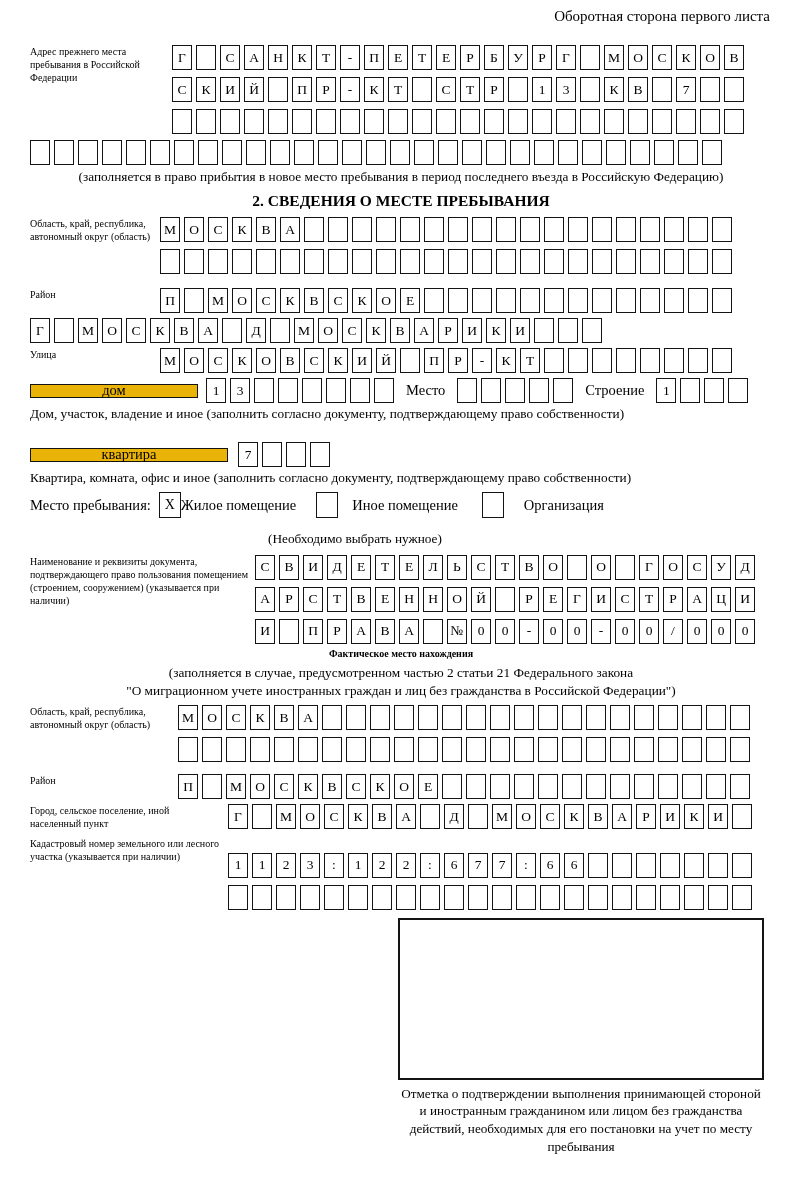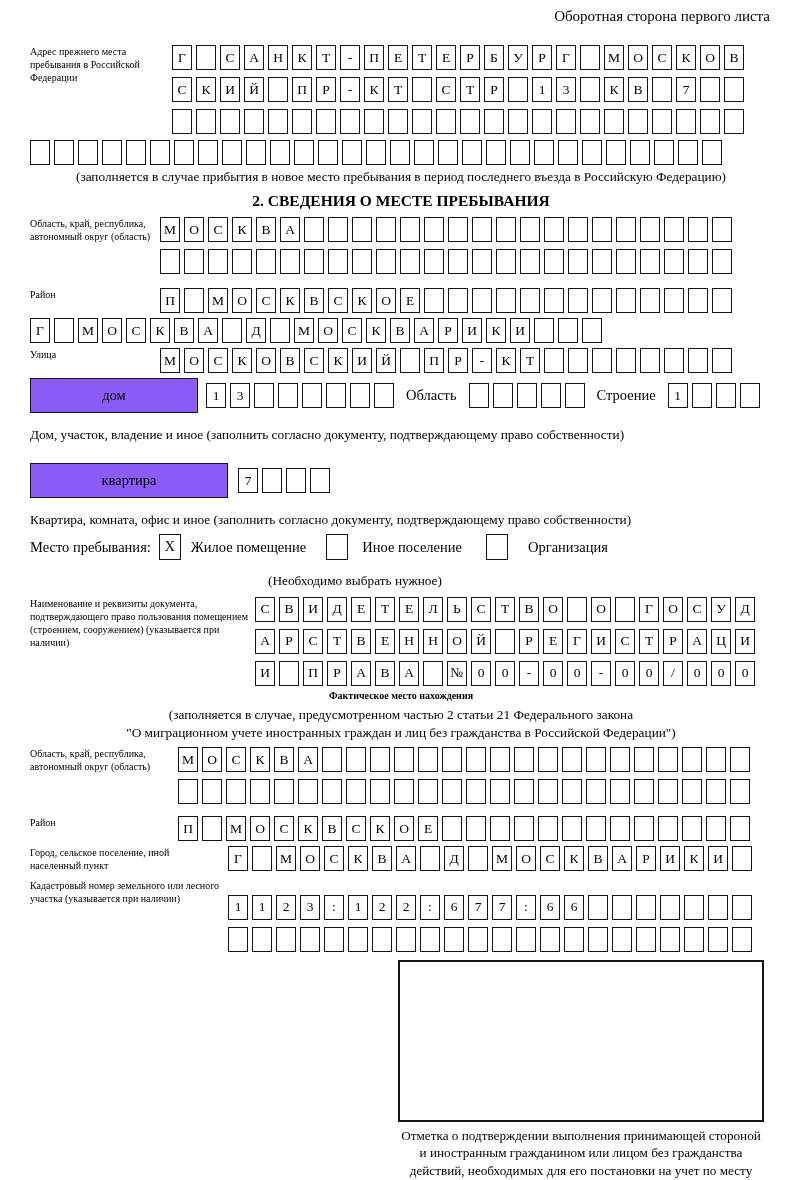--- a/index.html
+++ b/index.html
@@ -31,26 +31,26 @@
   .prev-block { margin-top:20px; }
   .full-row { margin-top:6px; }
   .note-prev { margin-top:3px; }
 
   .sec-title { margin-top:7px; font-size:15.5px; }
 
   .mt7 { margin-top:7px; } .mt5 { margin-top:5px; } .mt14 { margin-top:14px; }
   .mt12 { margin-top:12px; } .mt6 { margin-top:6px; }
 
   .house-row { margin-top:5px; display:flex; align-items:center; gap:8px; }
-  .boxlabel { border:1.6px solid #141414; height:35px; display:flex; align-items:center;
-              justify-content:center; font-size:14.5px; background:#8b5cf6; }
+  .boxlabel { border:1.6px solid #141414; height:14px; display:flex; align-items:center;
+              justify-content:center; font-size:14.5px; background:#eab308; }
   .dom-box { width:168px; flex:0 0 168px; }
   .kv-box  { width:198px; flex:0 0 198px; }
   .inline-label { font-size:14.5px; padding:0 4px; }
-  .house-note { margin-top:14px; font-size:13.3px; }
+  .house-note { margin-top:3px; font-size:13.3px; }
   .kv-row { margin-top:20px; display:flex; align-items:center; gap:10px; }
 
   .stay-row { margin-top:6px; display:flex; align-items:center; font-size:14.5px; }
   .cb { width:22px; height:26px; border:1.7px solid #141414; display:flex;
         align-items:center; justify-content:center; font-size:14px; background:#fff; }
   .choose-note { margin-top:12px; margin-left:238px; }
 
   .doc-block { margin-top:7px; }
 
   .fact-title { margin-top:4px; font-size:10px; }
@@ -177,21 +177,21 @@
       <div class="cell"></div>
       <div class="cell"></div>
       <div class="cell"></div>
       <div class="cell"></div>
       <div class="cell"></div>
       <div class="cell"></div>
       <div class="cell"></div>
       <div class="cell"></div>
       <div class="cell"></div>
     </div>
-  <div class="note center note-prev">(заполняется в случае прибытия в новое место пребывания в период последнего въезда в Российскую Федерацию)</div>
+  <div class="note center note-prev">(заполняется в право прибытия в новое место пребывания в период последнего въезда в Российскую Федерацию)</div>
 
   <div class="sec-title center bold">2. СВЕДЕНИЯ О МЕСТЕ ПРЕБЫВАНИЯ</div>
 
   <div class="frow mt7">
     <div class="label w130">Область, край, республика, автономный округ (область)</div>
     <div class="gcol">
       <div class="grid-row">
           <div class="cell">М</div>
           <div class="cell">О</div>
           <div class="cell">С</div>
@@ -340,21 +340,21 @@
     <div class="grid-row">
         <div class="cell">1</div>
         <div class="cell">3</div>
         <div class="cell"></div>
         <div class="cell"></div>
         <div class="cell"></div>
         <div class="cell"></div>
         <div class="cell"></div>
         <div class="cell"></div>
       </div>
-    <div class="inline-label">Область</div>
+    <div class="inline-label">Место</div>
     <div class="grid-row">
         <div class="cell"></div>
         <div class="cell"></div>
         <div class="cell"></div>
         <div class="cell"></div>
         <div class="cell"></div>
       </div>
     <div class="inline-label">Строение</div>
     <div class="grid-row">
         <div class="cell">1</div>
@@ -372,23 +372,23 @@
         <div class="cell"></div>
         <div class="cell"></div>
         <div class="cell"></div>
       </div>
   </div>
   <div class="house-note">Квартира, комната, офис и иное (заполнить согласно документу, подтверждающему право собственности)</div>
 
   <div class="stay-row">
     <span>Место пребывания:</span>
     <span class="cb" style="margin-left:8px;">X</span>
-    <span style="margin-left:10px;">Жилое помещение</span>
+    <span style="">Жилое помещение</span>
     <span class="cb" style="margin-left:20px;"></span>
-    <span style="margin-left:14px;">Иное поселение</span>
+    <span style="margin-left:14px;">Иное помещение</span>
     <span class="cb" style="margin-left:24px;"></span>
     <span style="margin-left:20px;">Организация</span>
   </div>
   <div class="note choose-note">(Необходимо выбрать нужное)</div>
 
   <div class="frow doc-block">
     <div class="label w225">Наименование и реквизиты документа, подтверждающего право пользования помещением (строением, сооружением) (указывается при наличии)</div>
     <div class="gcol">
       <div class="grid-row">
           <div class="cell">С</div>

